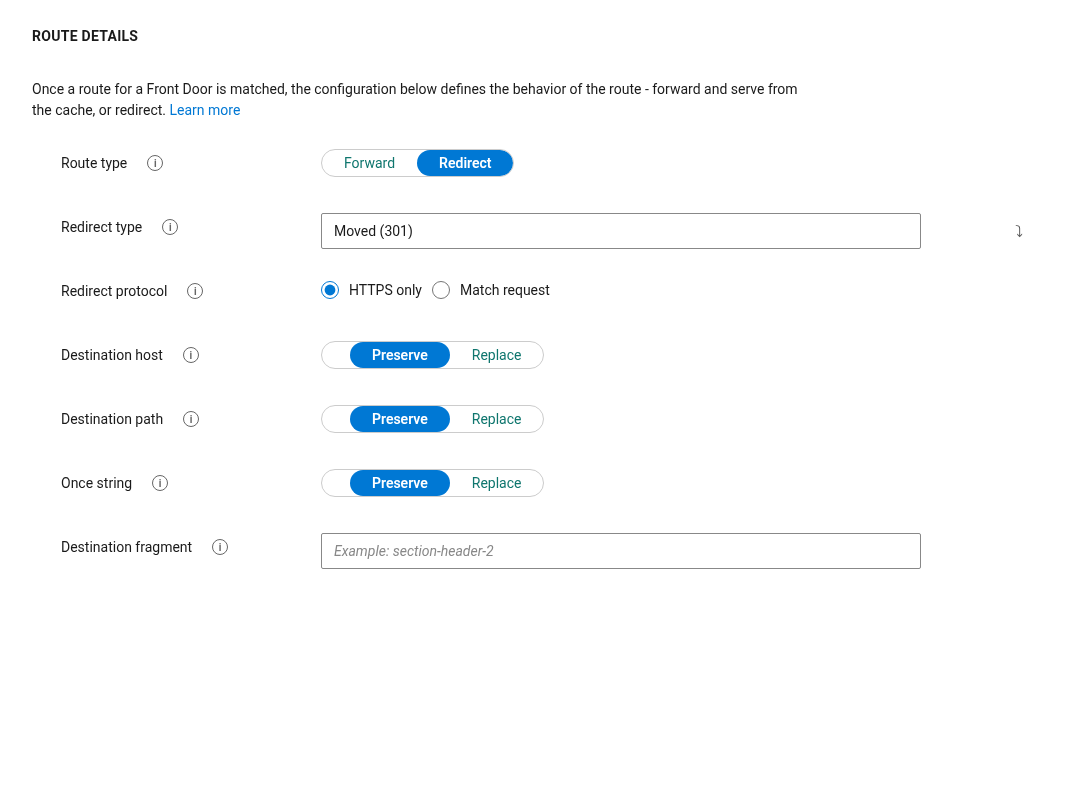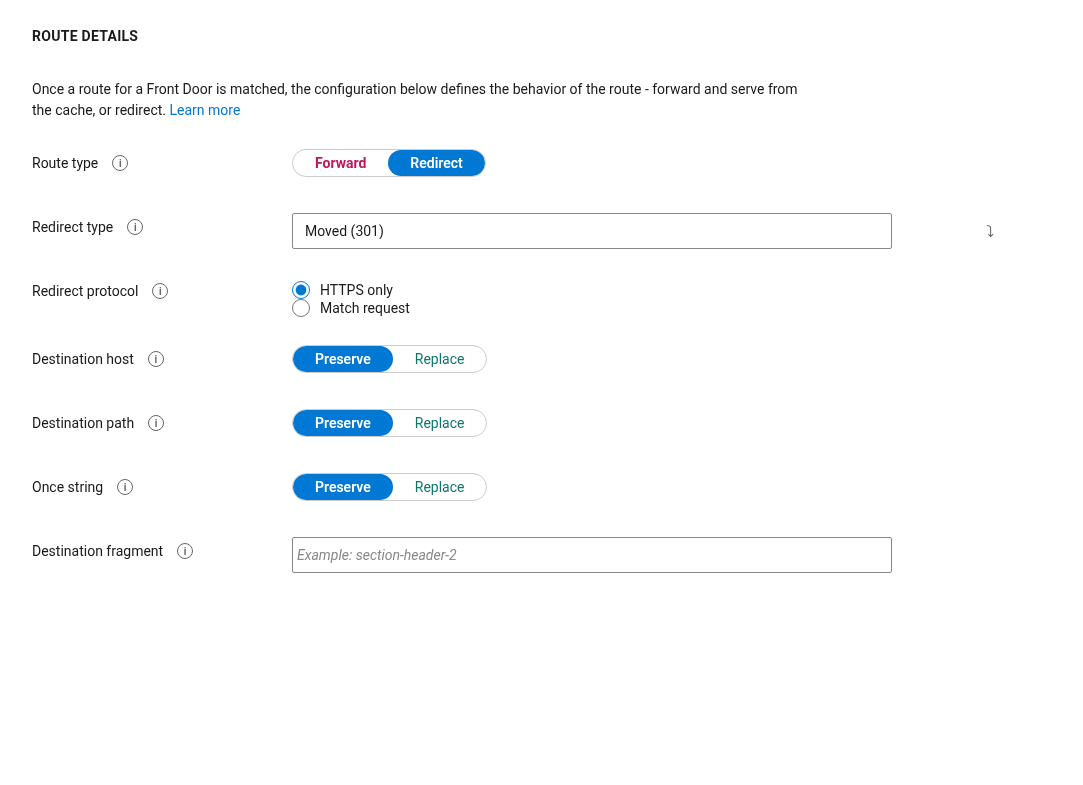--- a/index.html
+++ b/index.html
@@ -44,24 +44,25 @@
       align-items: flex-start;
       margin-bottom: 28px;
       min-height: 36px;
     }
 
     .form-label {
       width: 260px;
       min-width: 260px;
       display: flex;
       align-items: center;
-      gap: 14px;
+      gap: 20px;
       font-size: 14px;
       color: #1a1a1a;
       padding-top: 6px;
+      margin-left: 29px;
     }
 
     .info-icon {
       display: inline-flex;
       align-items: center;
       justify-content: center;
       width: 16px;
       height: 16px;
       border-radius: 50%;
       border: 1.5px solid #666;
@@ -84,24 +85,24 @@
       overflow: hidden;
       background: #fff;
     }
 
     .toggle-btn {
       padding: 5px 22px;
       font-size: 14px;
       cursor: pointer;
       border: none;
       background: transparent;
-      color: #be185d;
+      color: #0f766e;
       border-radius: 20px;
       transition: background 0.15s, color 0.15s;
-      font-weight: 700;
+      font-weight: 400;
     }
 
     .toggle-btn.active {
       background: #0078d4;
       color: #fff;
       font-weight: 600;
     }
 
     
     .dropdown-select {
@@ -129,21 +130,22 @@
       top: 50%;
       transform: translateY(-50%);
       pointer-events: none;
       color: #555;
       font-size: 16px;
     }
 
     
     .radio-group {
       display: flex;
-      flex-direction: column;
+      flex-direction: row;
+      gap: 10px;
       padding-top: 4px;
     }
 
     .radio-option {
       display: flex;
       align-items: center;
       gap: 10px;
       cursor: pointer;
       font-size: 14px;
     }
@@ -172,29 +174,30 @@
       background: transparent;
       color: #0f766e;
       border-radius: 20px;
       transition: background 0.15s, color 0.15s;
     }
 
     .preserve-btn.active {
       background: #0078d4;
       color: #fff;
       font-weight: 600;
+      margin-left: 28px;
     }
 
     
     .text-input {
       width: 600px;
       height: 36px;
       border: 1.5px solid #888;
       border-radius: 2px;
-      padding: 0 4px;
+      padding: 0 12px;
       font-size: 14px;
       color: #888;
       background: #fff;
     }
 
     .text-input::placeholder {
       color: #888;
       font-style: italic;
     }
   </style>

